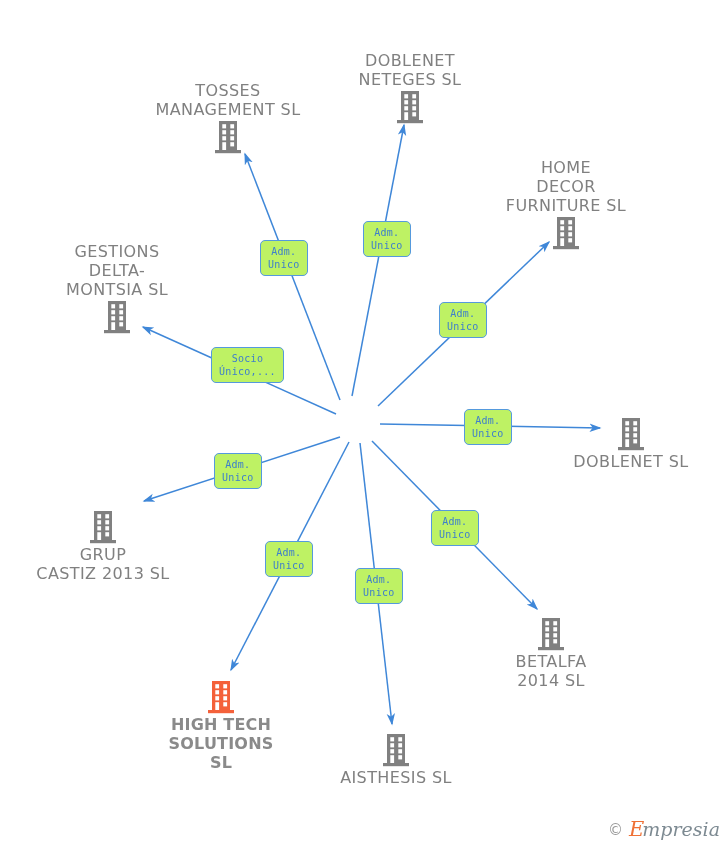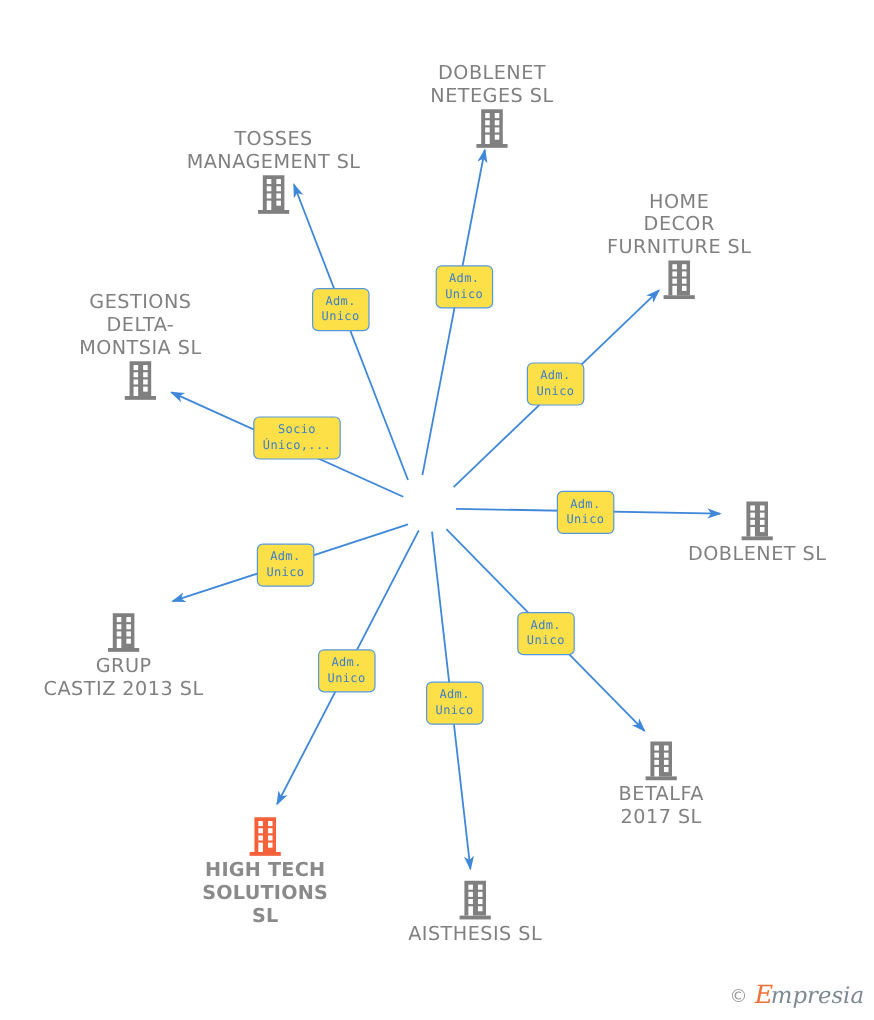--- a/index.html
+++ b/index.html
@@ -49,21 +49,21 @@
   }
   .node-label.above { margin-bottom: 3px; }
   .node-label.below { margin-top: 3px; }
   .node.highlight .node-label {
     color: #8a8a8a;
     font-weight: bold;
     letter-spacing: 0.2px;
   }
   .edge-label {
     position: absolute;
-    background: #fde047;
+    background: #bef264;
     border: 1.4px solid #5599dd;
     border-radius: 5px;
     color: #3d7ecc;
     font-family: "DejaVu Sans Mono", monospace;
     font-size: 10px;
     line-height: 13px;
     padding: 4px 7px 4px 7px;
     white-space: pre-line;
     text-align: center;
     box-sizing: border-box;
@@ -118,21 +118,21 @@
         <line x1="380" y1="424" x2="600" y2="428" stroke="#3f87d8" stroke-width="1.5" marker-end="url(#arrowhead)"></line>
         <line x1="340" y1="437" x2="144" y2="501" stroke="#3f87d8" stroke-width="1.5" marker-end="url(#arrowhead)"></line>
         <line x1="372" y1="441" x2="537" y2="609" stroke="#3f87d8" stroke-width="1.5" marker-end="url(#arrowhead)"></line>
         <line x1="349" y1="442" x2="231" y2="670" stroke="#3f87d8" stroke-width="1.5" marker-end="url(#arrowhead)"></line>
         <line x1="360" y1="443" x2="392" y2="724" stroke="#3f87d8" stroke-width="1.5" marker-end="url(#arrowhead)"></line>
       </g>
   </svg>
 
 
   <div id="nodes-group">
-      <div class="node" style="left: 228px; top: 81px; margin-top: 25px;"><span class="node-label above">TOSSES
+      <div class="node" style="left: 228px; top: 81px;"><span class="node-label above">TOSSES
 MANAGEMENT SL</span><span class="node-icon"><svg width="32" height="36" viewBox="0 0 32 36">
             <path d="M7 2 H25 V31 H7 Z" fill="#808080"></path>
             <rect x="3" y="31" width="26" height="3.2" fill="#808080"></rect>
             <rect x="10.3" y="5.2" width="3.8" height="4.2" fill="#ffffff"></rect>
             <rect x="18.3" y="5.2" width="3.8" height="4.2" fill="#ffffff"></rect>
             <rect x="10.3" y="11.2" width="3.8" height="4.2" fill="#ffffff"></rect>
             <rect x="18.3" y="11.2" width="3.8" height="4.2" fill="#ffffff"></rect>
             <rect x="10.3" y="17.2" width="3.8" height="4.2" fill="#ffffff"></rect>
             <rect x="18.3" y="17.2" width="3.8" height="4.2" fill="#ffffff"></rect>
             <rect x="18.3" y="23.2" width="3.8" height="4.2" fill="#ffffff"></rect>
@@ -209,21 +209,21 @@
             <rect x="3" y="31" width="26" height="3.2" fill="#808080"></rect>
             <rect x="10.3" y="5.2" width="3.8" height="4.2" fill="#ffffff"></rect>
             <rect x="18.3" y="5.2" width="3.8" height="4.2" fill="#ffffff"></rect>
             <rect x="10.3" y="11.2" width="3.8" height="4.2" fill="#ffffff"></rect>
             <rect x="18.3" y="11.2" width="3.8" height="4.2" fill="#ffffff"></rect>
             <rect x="10.3" y="17.2" width="3.8" height="4.2" fill="#ffffff"></rect>
             <rect x="18.3" y="17.2" width="3.8" height="4.2" fill="#ffffff"></rect>
             <rect x="18.3" y="23.2" width="3.8" height="4.2" fill="#ffffff"></rect>
             <rect x="10.3" y="23.2" width="3.8" height="7.8" fill="#ffffff"></rect>
           </svg></span><span class="node-label below">BETALFA
-2017 SL</span></div>
+2014 SL</span></div>
       <div class="node highlight" style="left: 221px; top: 679px;"><span class="node-icon"><svg width="32" height="36" viewBox="0 0 32 36">
             <path d="M7 2 H25 V31 H7 Z" fill="#f4613a"></path>
             <rect x="3" y="31" width="26" height="3.2" fill="#f4613a"></rect>
             <rect x="10.3" y="5.2" width="3.8" height="4.2" fill="#ffffff"></rect>
             <rect x="18.3" y="5.2" width="3.8" height="4.2" fill="#ffffff"></rect>
             <rect x="10.3" y="11.2" width="3.8" height="4.2" fill="#ffffff"></rect>
             <rect x="18.3" y="11.2" width="3.8" height="4.2" fill="#ffffff"></rect>
             <rect x="10.3" y="17.2" width="3.8" height="4.2" fill="#ffffff"></rect>
             <rect x="18.3" y="17.2" width="3.8" height="4.2" fill="#ffffff"></rect>
             <rect x="18.3" y="23.2" width="3.8" height="4.2" fill="#ffffff"></rect>

